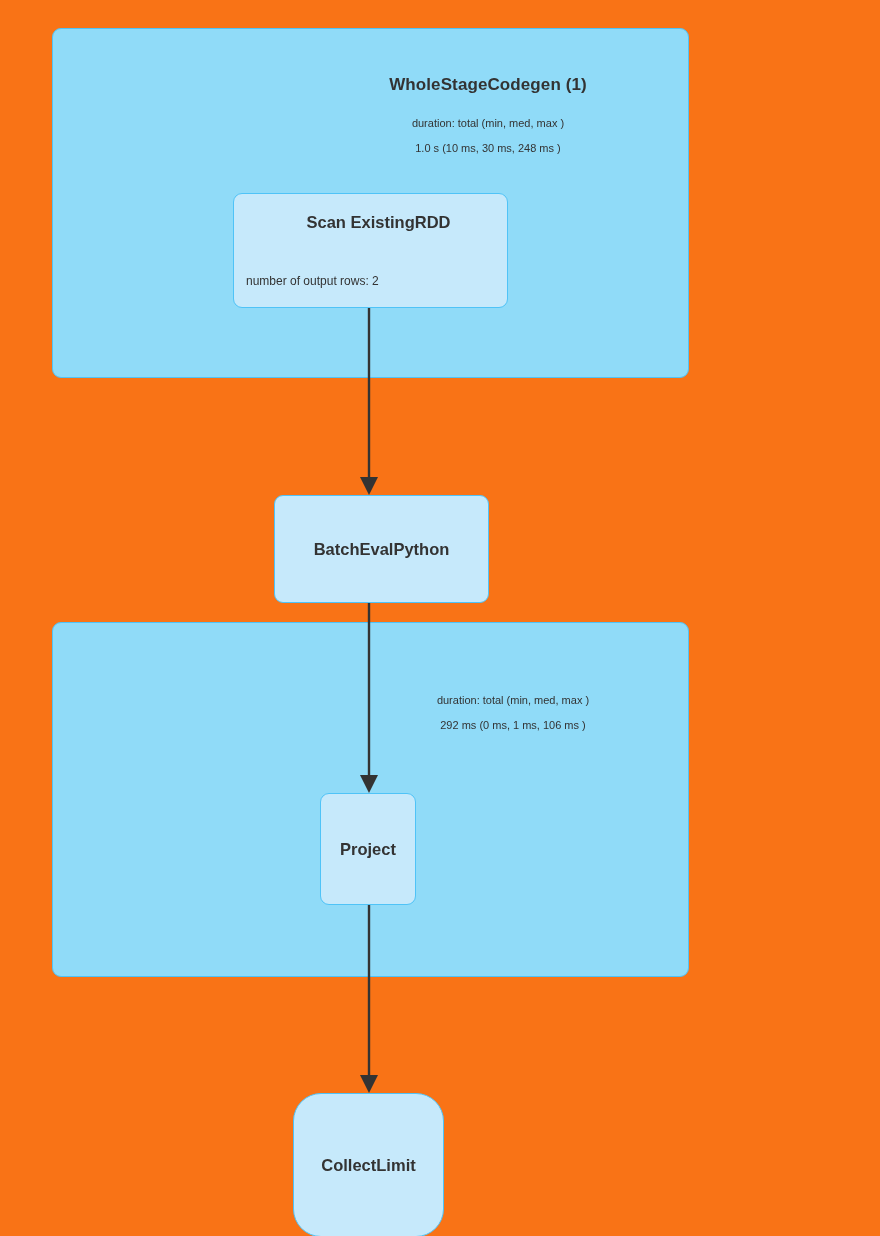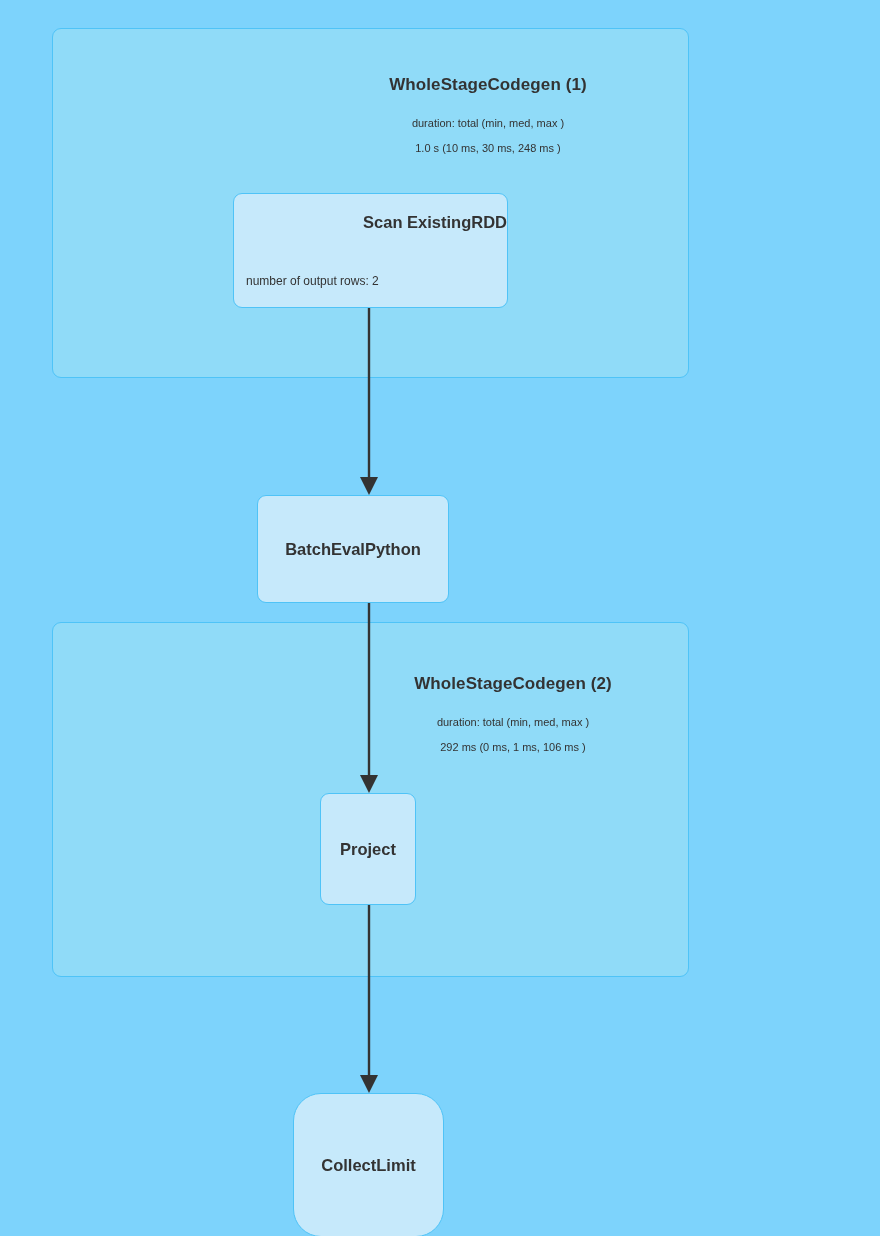--- a/index.html
+++ b/index.html
@@ -9,21 +9,21 @@
     background: #ffffff;
   }
   body {
     font-family: "Liberation Sans", sans-serif;
     -webkit-font-smoothing: antialiased;
   }
   #plan-canvas {
     position: relative;
     width: 880px;
     height: 1236px;
-    background: #7dd3fc;
+    background: #f97316;
     overflow: hidden;
   }
   
   .stage-box {
     position: absolute;
     background: #90dbf8;
     border: 1.5px solid #4fc3f7;
     border-radius: 9px;
     box-sizing: border-box;
   }
@@ -75,21 +75,21 @@
     line-height: 20px;
     white-space: nowrap;
   }
   .op-node.centered .op-title {
     top: 50%;
     transform: translateY(-50%);
     text-align: center;
   }
   .op-node.topleft .op-title {
     top: 18px;
-    text-align: right;
+    text-align: center;
     padding-left: 16px;
   }
   .op-node.topleft .op-metric {
     bottom: 16px;
     text-align: left;
     padding-left: 12px;
   }
   
   .edge-layer {
     position: absolute;
@@ -112,21 +112,20 @@
     <div class="stage-title">WholeStageCodegen (1)</div>
     <div class="stage-metric">
       <div>duration: total (min, med, max )</div>
       <div>1.0 s (10 ms, 30 ms, 248 ms )</div>
     </div>
   </div>
 
   <div class="stage-box" style="left:52px; top:622px; width:637px; height:355px;">
   </div>
   <div class="stage-header" style="left:353px; top:673px; width:320px;">
-    <div class="stage-title">WholeStageCodegen (2)</div>
     <div class="stage-metric">
       <div>duration: total (min, med, max )</div>
       <div>292 ms (0 ms, 1 ms, 106 ms )</div>
     </div>
   </div>
 
   <svg class="edge-layer" width="880" height="1236" viewBox="0 0 880 1236" xmlns="http://www.w3.org/2000/svg">
     <g stroke="#333333" stroke-width="2.4" fill="#333333">
 
       <g>
@@ -144,21 +143,21 @@
         <polygon points="369,1093 360,1075 378,1075" stroke="none"></polygon>
       </g>
     </g>
   </svg>
 
   <div class="op-node topleft" style="left:233px; top:193px; width:275px; height:115px;">
     <div class="op-title">Scan ExistingRDD</div>
     <div class="op-metric">number of output rows: 2</div>
   </div>
 
-  <div class="op-node centered" style="left:257px; top:495px; width:192px; height:108px;">
+  <div class="op-node centered" style="left:274px; top:495px; width:215px; height:108px;">
     <div class="op-title">BatchEvalPython</div>
   </div>
 
   <div class="op-node centered" style="left:320px; top:793px; width:96px; height:112px;">
     <div class="op-title">Project</div>
   </div>
 
   <div class="op-node centered" style="left:293px; top:1093px; width:151px; height:144px;border-radius:28px;">
     <div class="op-title">CollectLimit</div>
   </div>

